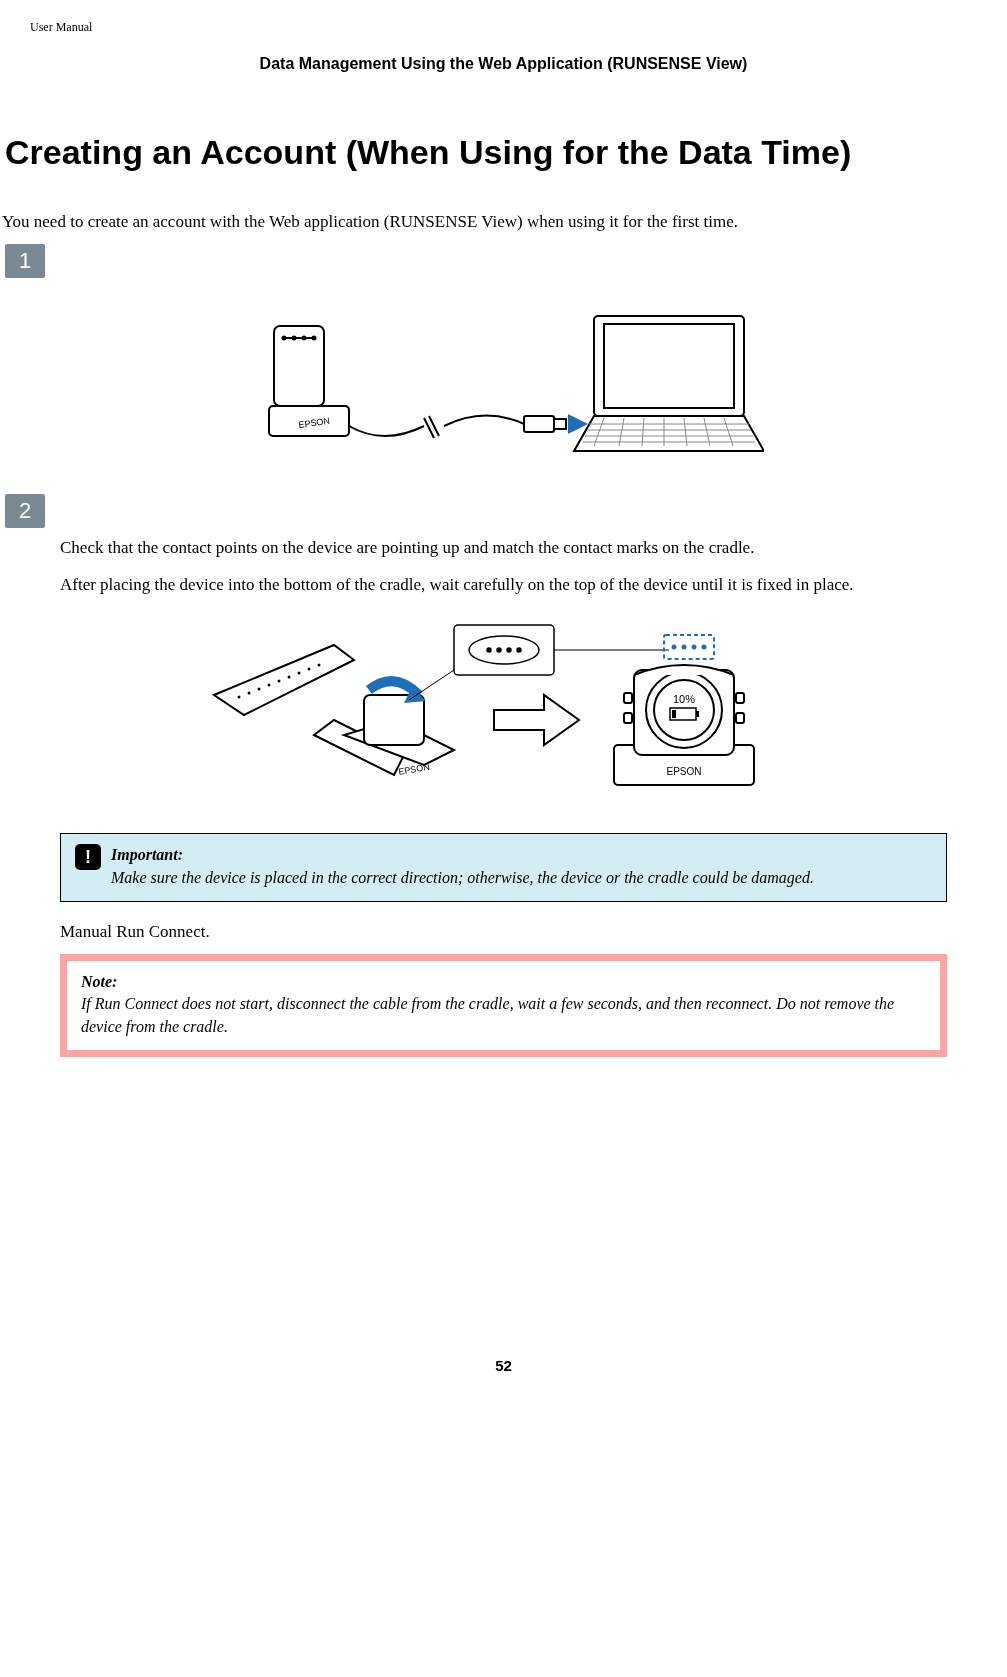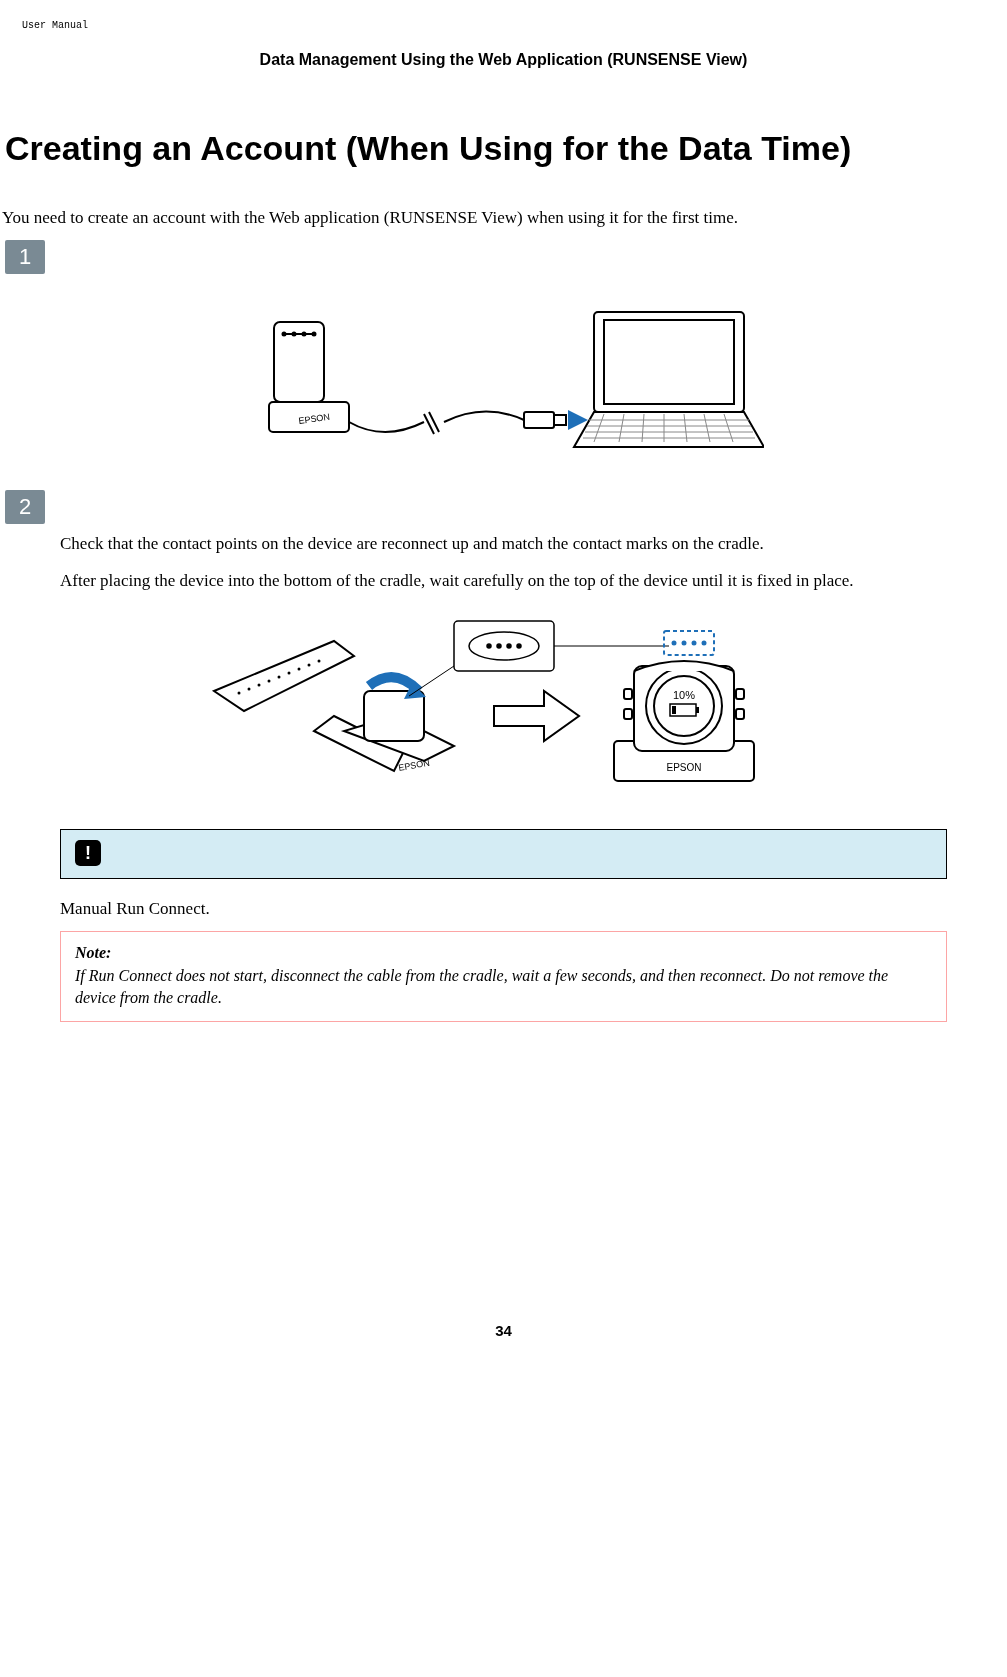--- a/index.html
+++ b/index.html
@@ -5,23 +5,23 @@
   * { margin: 0; padding: 0; box-sizing: border-box; }
   body {
     font-family: Georgia, 'Times New Roman', serif;
     background: #fff;
     color: #000;
     width: 1007px;
     margin: 0 auto;
     padding: 20px 0 40px 0;
   }
   .header-label {
-    font-family: Liberation Mono, monospace;
-    font-size: 10px;
-    padding-left: 22px;
+    font-family: Liberation Serif, serif;
+    font-size: 12px;
+    padding-left: 30px;
     margin-bottom: 20px;
   }
   .section-header {
     font-family: Arial, Helvetica, sans-serif;
     font-weight: bold;
     font-size: 16px;
     text-align: center;
     margin-bottom: 60px;
   }
   .page-title {
@@ -93,21 +93,21 @@
     font-size: 18px;
     margin-right: 10px;
   }
   .important-content { font-style: italic; font-size: 16px; line-height: 1.4; }
   .important-label { font-weight: bold; }
   .start-text {
     font-size: 17px;
     margin: 0 60px 12px 60px;
   }
   .note-box {
-    border: 1px solid #fca5a5;
+    border: 7px solid #fca5a5;
     margin: 0 60px 8px 60px;
     padding: 10px 14px 12px 14px;
     font-style: italic;
     font-size: 16px;
     line-height: 1.4;
   }
   .note-label { font-weight: bold; }
   .page-number {
     font-family: Arial, Helvetica, sans-serif;
     font-weight: bold;
@@ -175,21 +175,21 @@
       <line x1="460" y1="122" x2="466" y2="150"></line>
       <line x1="480" y1="122" x2="489" y2="150"></line>
     </g>
   </svg>
 </div>
 
 <div class="step">
   <div class="step-num">2</div>
 </div>
 
-<p class="body-text">Check that the contact points on the device are reconnect up and match the contact marks on the cradle.</p>
+<p class="body-text">Check that the contact points on the device are pointing up and match the contact marks on the cradle.</p>
 <p class="body-text">After placing the device into the bottom of the cradle, wait carefully on the top of the device until it is fixed in place.</p>
 
 <div class="figure">
   <svg width="620" height="190" viewBox="0 0 620 190">
 
     <g stroke="#000" stroke-width="2" fill="#fff">
 
       <path d="M20 80 L140 30 L160 45 L50 100 Z"></path>
       <path d="M120 120 L200 160 L210 140 L140 105 Z"></path>
 
@@ -255,22 +255,26 @@
     <text x="490" y="88" font-family="Arial" font-size="11" text-anchor="middle">10%</text>
     <rect x="476" y="93" width="26" height="12" stroke="#000" stroke-width="1.5" fill="#fff"></rect>
     <rect x="502" y="96" width="3" height="6" fill="#000"></rect>
     <rect x="478" y="95" width="4" height="8" fill="#000"></rect>
     <text x="490" y="160" font-family="Arial" font-size="10" text-anchor="middle">EPSON</text>
   </svg>
 </div>
 
 <div class="important-box">
   <div class="important-icon">!</div>
+  <div class="important-content">
+    <span class="important-label">Important:</span><br>
+    <span>Make sure the device is placed in the correct direction; otherwise, the device or the cradle could be damaged.</span>
+  </div>
 </div>
 
 <p class="start-text">Manual Run Connect.</p>
 
 <div class="note-box">
   <span class="note-label">Note:</span><br>
   <span>If Run Connect does not start, disconnect the cable from the cradle, wait a few seconds, and then reconnect. Do not remove the device from the cradle.</span>
 </div>
 
-<div class="page-number">34</div>
+<div class="page-number">52</div>
 
 </body></html>

